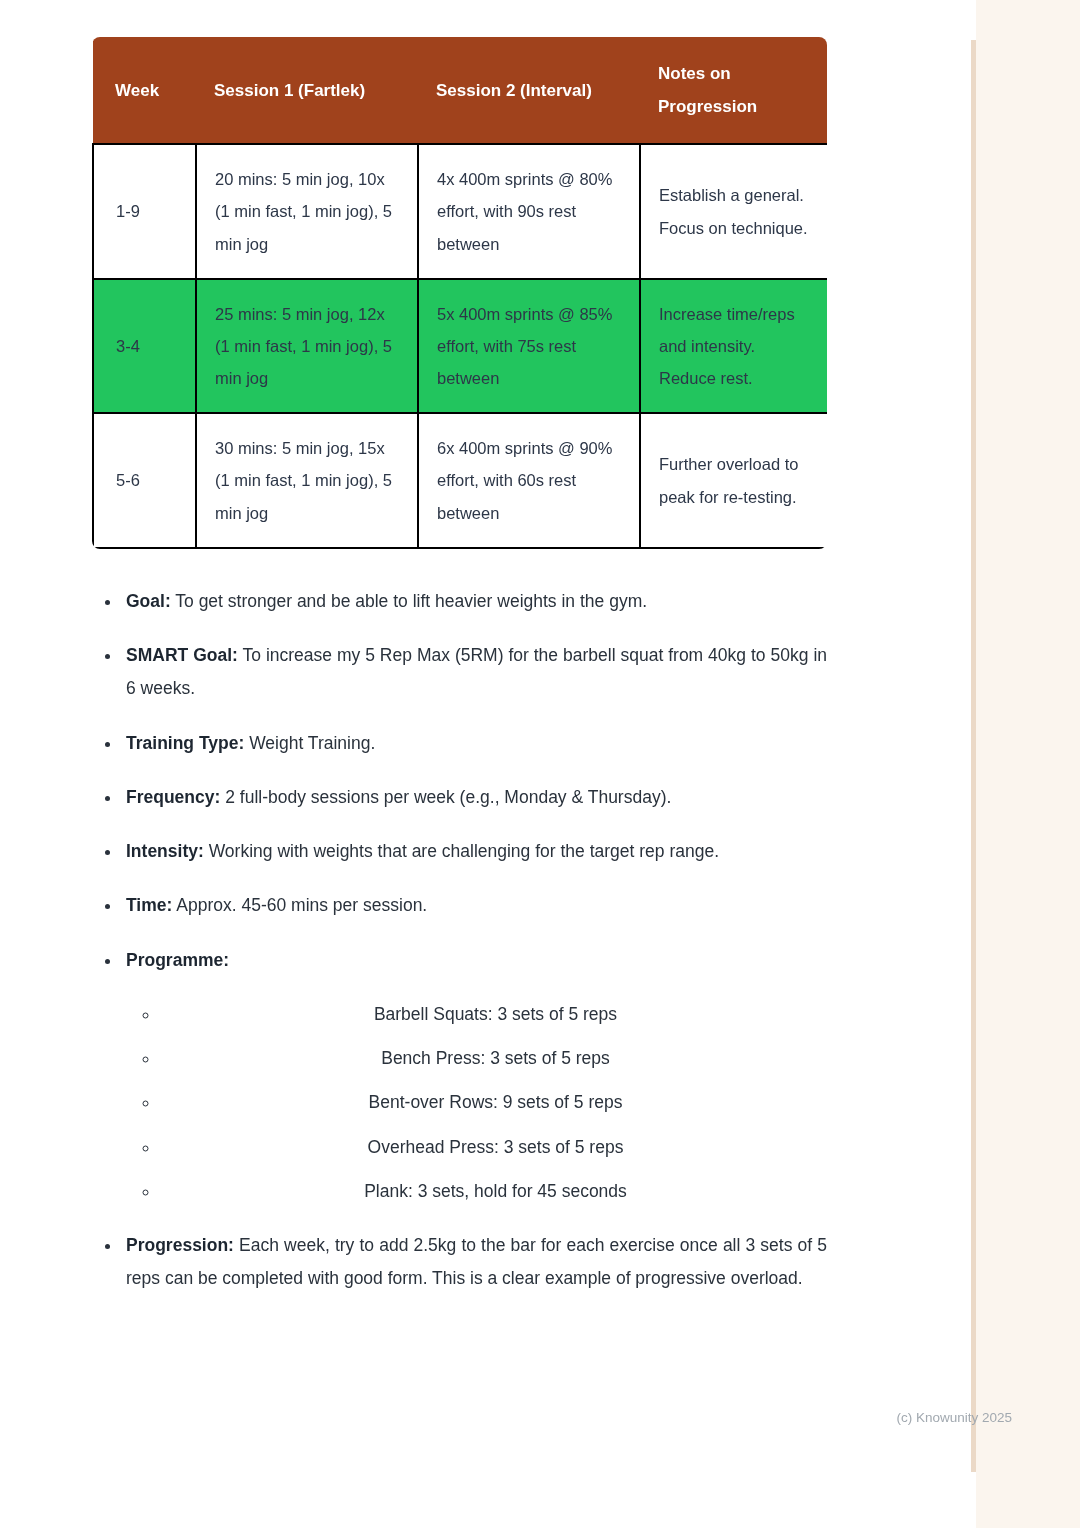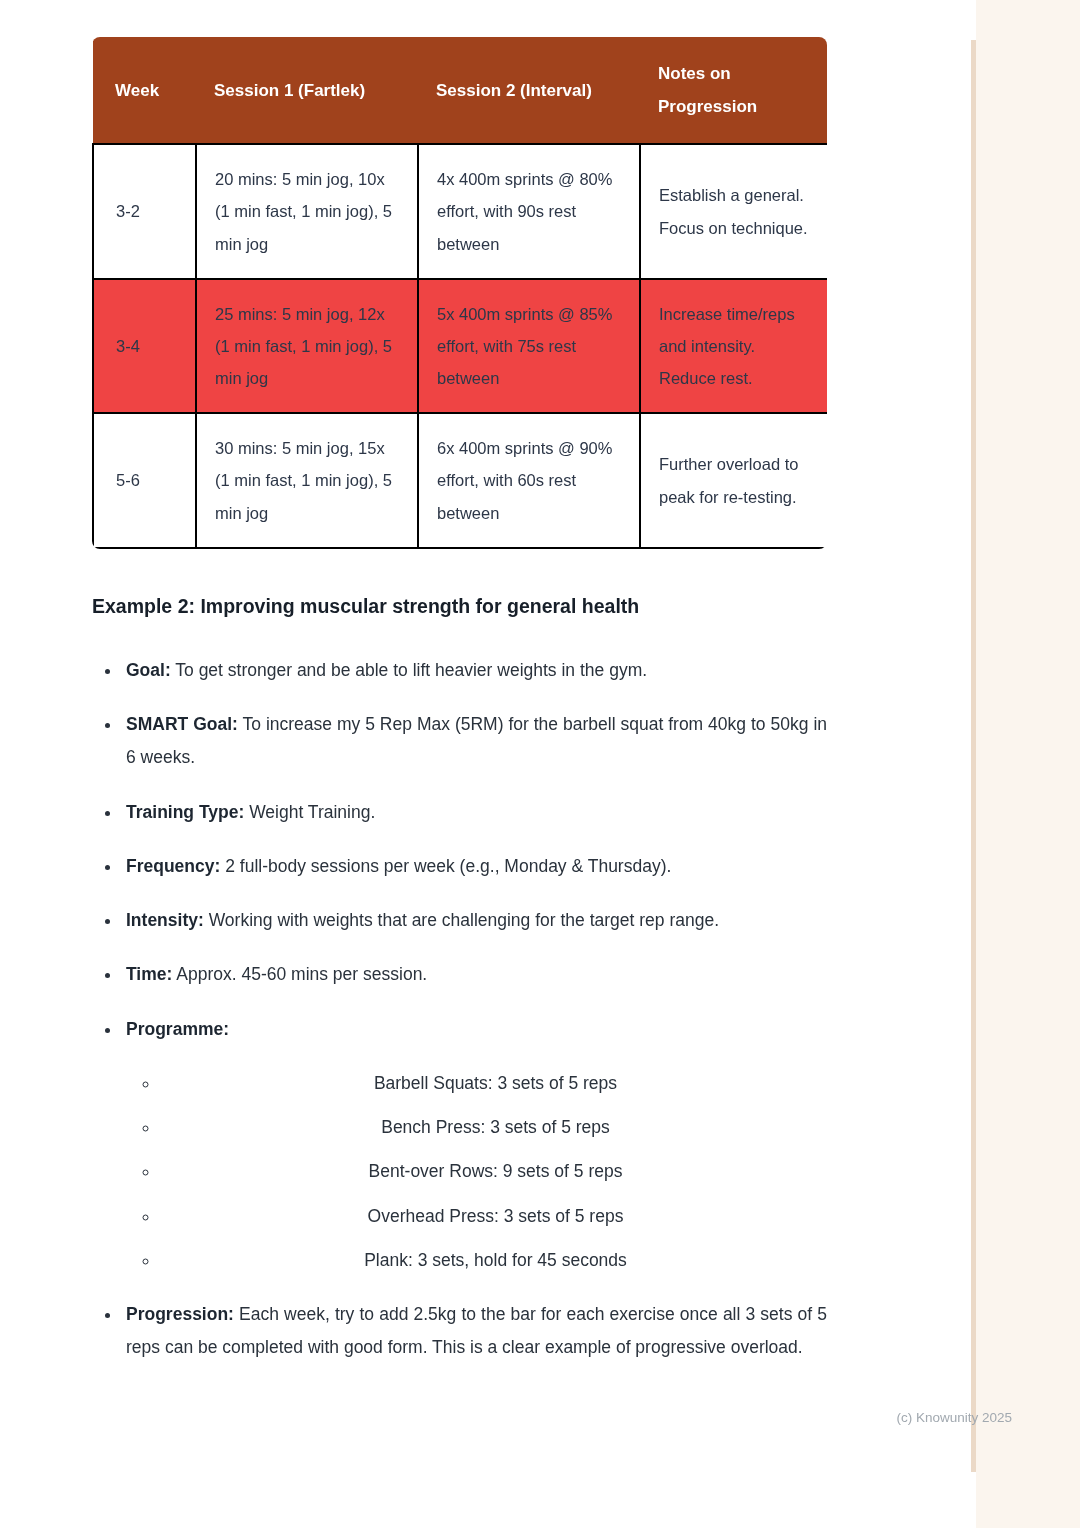--- a/index.html
+++ b/index.html
@@ -51,21 +51,21 @@
   td {
     border:2px solid #000000;
     font-size:16.5px;
     line-height:1.95;
     color:#2d3748;
     vertical-align:middle;
     padding:18px;
     background:#ffffff;
   }
   td.week { padding-left:22px; }
-  tbody tr:nth-child(2) td { background:#ef4444; }
+  tbody tr:nth-child(2) td { background:#22c55e; }
 
   
   .section-heading {
     margin-top:46px;
     font-size:19.5px;
     font-weight:700;
     color:#171f29;
   }
 
   
@@ -125,42 +125,41 @@
       <thead>
         <tr>
           <th class="week-col">Week</th>
           <th>Session 1 (Fartlek)</th>
           <th>Session 2 (Interval)</th>
           <th>Notes on Progression</th>
         </tr>
       </thead>
       <tbody>
         <tr>
-          <td class="week">3-2</td>
+          <td class="week">1-9</td>
           <td>20 mins: 5 min jog, 10x (1 min fast, 1 min jog), 5 min jog</td>
           <td>4x 400m sprints @ 80% effort, with 90s rest between</td>
           <td>Establish a general. Focus on technique.</td>
         </tr>
         <tr>
           <td class="week">3-4</td>
           <td>25 mins: 5 min jog, 12x (1 min fast, 1 min jog), 5 min jog</td>
           <td>5x 400m sprints @ 85% effort, with 75s rest between</td>
           <td>Increase time/reps and intensity. Reduce rest.</td>
         </tr>
         <tr>
           <td class="week">5-6</td>
           <td>30 mins: 5 min jog, 15x (1 min fast, 1 min jog), 5 min jog</td>
           <td>6x 400m sprints @ 90% effort, with 60s rest between</td>
           <td>Further overload to peak for re-testing.</td>
         </tr>
       </tbody>
     </table>
   </div>
 
-  <h2 class="section-heading">Example 2: Improving muscular strength for general health</h2>
 
   <ul class="bullets">
     <li>
       <span class="lbl">Goal:</span>
       <span>To get stronger and be able to lift heavier weights in the gym.</span>
     </li>
     <li>
       <span class="lbl">SMART Goal:</span>
       <span>To increase my 5 Rep Max (5RM) for the barbell squat from 40kg to 50kg in 6 weeks.</span>
     </li>

